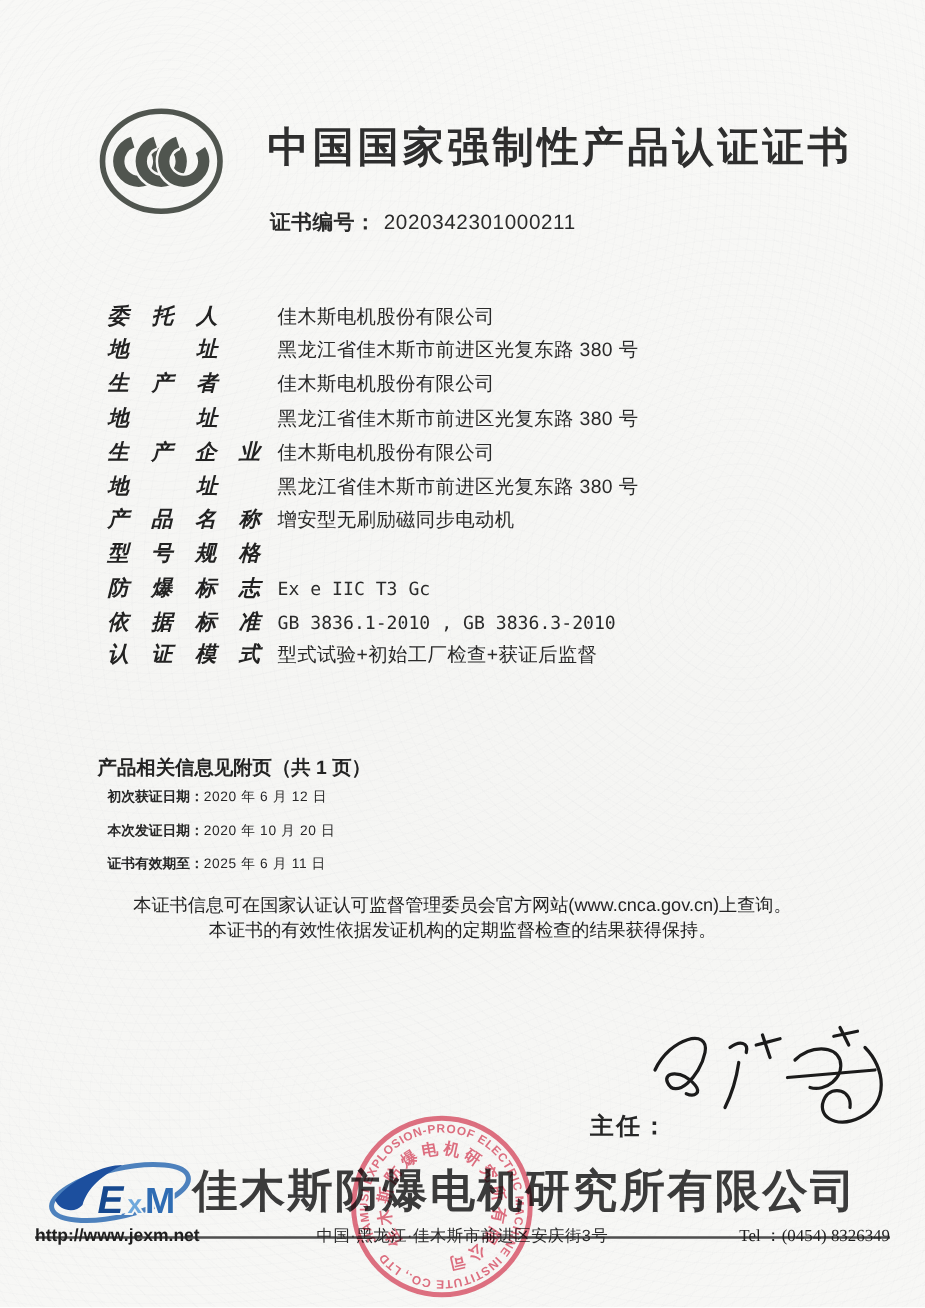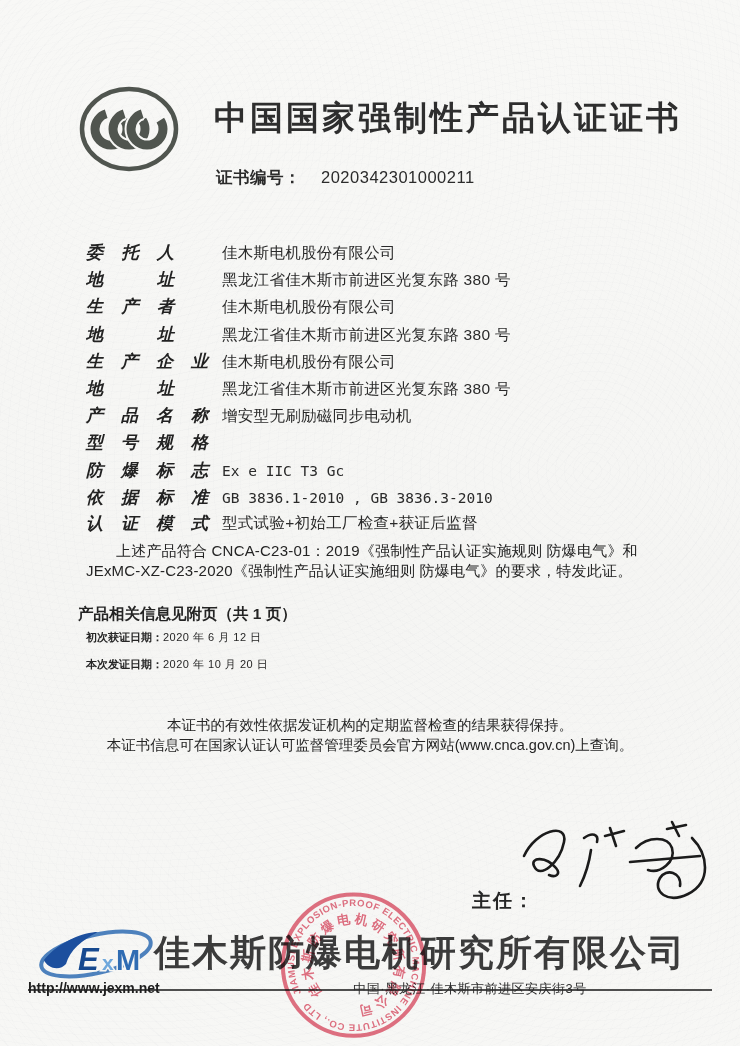--- a/index.html
+++ b/index.html
@@ -14,32 +14,32 @@
       linear-gradient(180deg,#f8f8f6 0%, #f5f5f3 55%, #f7f7f5 100%);
   }
   
   .ccc-logo { position:absolute; left:74px; top:80px; width:110px; height:98px; }
   .title {
     position:absolute; left:214px; top:96px; width:452px;
     font-size:33px; font-weight:bold; letter-spacing:3px; color:#2e2e2e;
     text-align:justify; text-align-last:justify; white-space:nowrap;
   }
   .certno { position:absolute; left:216px; top:167px; font-size:16.5px; font-weight:bold; color:#2b2b2b; letter-spacing:0.5px; }
-  .certno .num { font-weight:normal; font-family:"Liberation Sans",sans-serif; margin-left:20px; letter-spacing:0.5px; }
+  .certno .num { font-weight:normal; font-family:"Liberation Sans",sans-serif; margin-left:6px; letter-spacing:0.5px; }
   
   .fields { position:absolute; left:86px; top:241px; width:590px; }
   .row { height:27.2px; display:flex; align-items:baseline; }
   .lbl {
     display:inline-block; width:122px; font-size:17px; font-weight:bold; color:#222;
     text-align:justify; text-align-last:justify; flex:none;font-style:italic;
   }
   .lbl.narrow { width:88px; margin-right:34px; }
   .val { margin-left:14px; font-size:15.5px; color:#2a2a2a; white-space:pre-wrap; letter-spacing:0.3px; }
   .val.latin { font-family:"DejaVu Sans Mono","Liberation Mono",monospace; font-size:14.5px; letter-spacing:0; }
-  .mode-row { position:absolute; left:86px; top:512px; display:flex; align-items:center; }
+  .mode-row { position:absolute; left:86px; top:512px; display:flex; align-items:flex-end; }
   .statement {
     position:absolute; left:86px; top:541px; width:578px;
     font-size:15px; line-height:20px; text-indent:2em; color:#242424; letter-spacing:0.2px;
   }
   .appendix { position:absolute; left:78px; top:604px; font-size:15.5px; font-weight:bold; color:#242424; }
   .dates { position:absolute; left:86px; top:630px; }
   .drow { height:26.5px; font-size:11px; }
   .drow .dl { font-weight:bold; }
   .drow .dv { letter-spacing:0.5px; }
   .validity { position:absolute; left:0; top:716px; width:740px; text-align:center; }
@@ -121,36 +121,38 @@
       <span class="lbl">依 据 标 准</span>
       <span class="val latin">GB 3836.1-2010 , GB 3836.3-2010</span>
     </div>
   </div>
 
   <div class="mode-row">
     <span class="lbl">认 证 模 式</span>
     <span class="val" style="margin-left:14px">型式试验+初始工厂检查+获证后监督</span>
   </div>
 
-  <div class="statement">上述产品符合 CNCA-C23-01：2019《强制性产品认证实施规则 防爆电气》和JExMC-XZ-C23-2020《强制性产品认证实施细则 防爆电气》的要求，特发此证。</div>
 
   <div class="appendix">产品相关信息见附页（共 1 页）</div>
 
   <div class="dates">
     <div class="drow">
       <span class="dl">初次获证日期：</span><span class="dv">2020 年 6 月 12 日</span>
     </div>
     <div class="drow">
       <span class="dl">本次发证日期：</span><span class="dv">2020 年 10 月 20 日</span>
     </div>
+    <div class="drow">
+      <span class="dl">证书有效期至：</span><span class="dv">2025 年 6 月 11 日</span>
+    </div>
   </div>
 
   <div class="validity">
+    <div>本证书信息可在国家认证认可监督管理委员会官方网站(www.cnca.gov.cn)上查询。</div>
     <div>本证书的有效性依据发证机构的定期监督检查的结果获得保持。</div>
-    <div>本证书信息可在国家认证认可监督管理委员会官方网站(www.cnca.gov.cn)上查询。</div>
   </div>
 
   <div class="director">主任：</div>
   <svg class="sig" viewBox="0 0 212 104">
     <g fill="none" stroke="#1b1b1b" stroke-width="2.6" stroke-linecap="round" stroke-linejoin="round">
       <path d="M12 44 C 24 18, 56 10, 52 30 C 48 50, 28 68, 22 54 C 18 45, 34 44, 44 56 C 49 62, 44 66, 37 63"></path>
       <path d="M72 26 C 80 20, 87 22, 85 30 M79 38 C 77 52, 73 64, 68 74"></path>
       <path d="M98 16 L104 34 M93 24 L112 19"></path>
       <path d="M124 36 C 136 24, 156 24, 160 36 C 164 50, 148 62, 136 58"></path>
       <path d="M118 50 L188 44"></path>
@@ -166,20 +168,21 @@
     <text x="66" y="50" font-size="21" font-weight="bold" fill="#6fa8dc" stroke="#f7f7f5" stroke-width="3" paint-order="stroke">x</text>
     <text x="80" y="50" font-size="29" font-weight="bold" fill="#2f6cb3" stroke="#f7f7f5" stroke-width="3" paint-order="stroke">M</text>
   </svg>
 
   <div class="issuer-name">佳木斯防爆电机研究所有限公司</div>
 
   <div class="footer-rule"></div>
   <div class="footer">
     <span class="f-url">http://www.jexm.net</span>
     <span class="f-addr">中国·黑龙江·佳木斯市前进区安庆街3号</span>
+    <span class="f-tel">Tel ：(0454) 8326349</span>
   </div>
 
   <svg class="stamp" viewBox="0 0 160 176">
     <defs>
       <path id="enArc" d="M80,84 m-62,0 a62,62 0 1,1 124,0 a62,62 0 1,1 -124,0"></path>
       <path id="cnArc" d="M80,84 m-44,0 a44,44 0 1,1 88,0 a44,44 0 1,1 -88,0"></path>
     </defs>
     <circle cx="80" cy="84" r="74" fill="none" stroke="#e0566c" stroke-width="4.2" opacity="0.9"></circle>
     <g transform="rotate(-28 80 84)" opacity="0.9">
       <text font-size="10" letter-spacing="0.6" font-weight="bold" fill="#e0566c">

